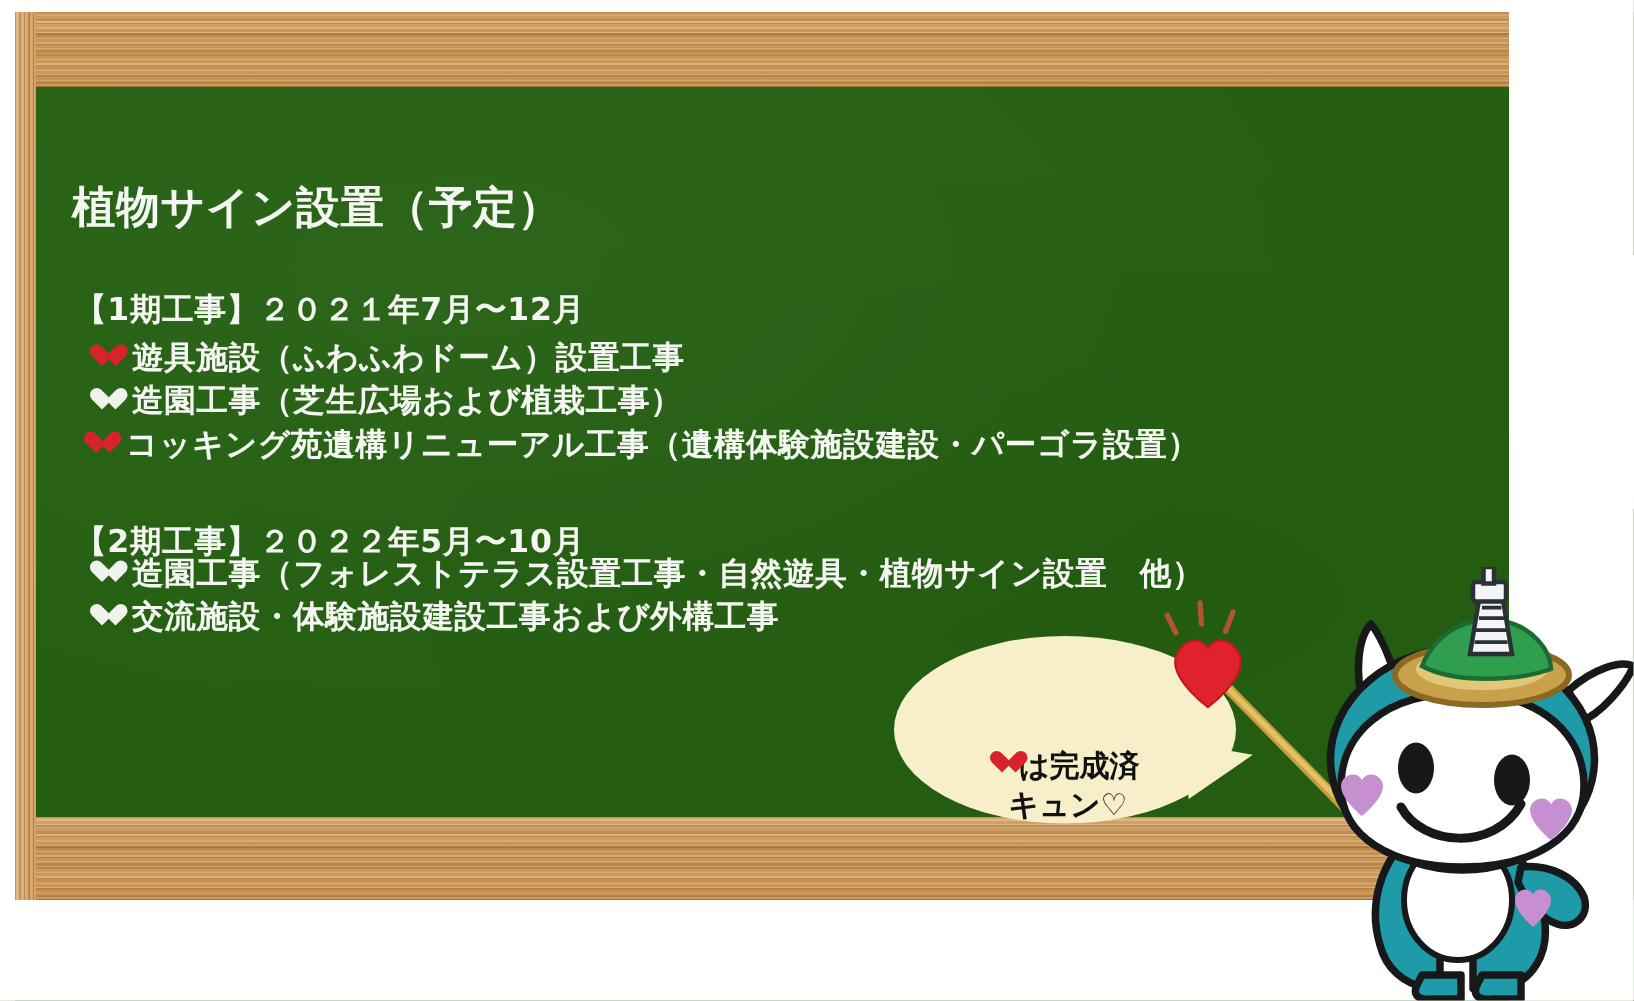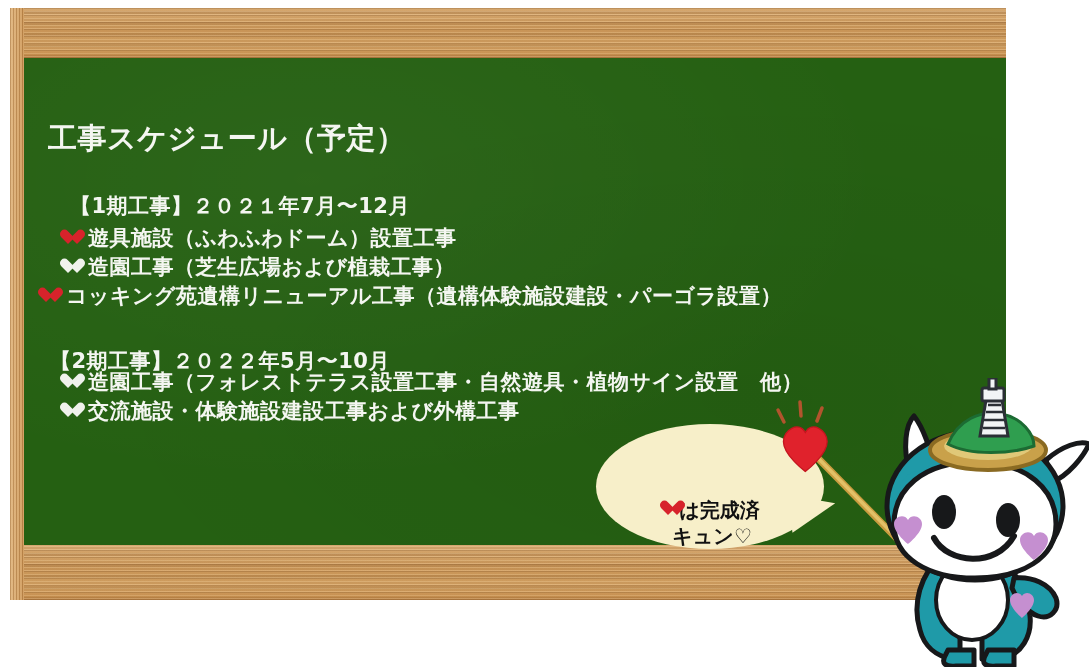--- a/index.html
+++ b/index.html
@@ -56,30 +56,30 @@
     white-space:nowrap;
     letter-spacing:.5px;
   }
   #page-title{
     position:absolute;left:38px;top:65px;
     font-size:29px;line-height:34px;
   }
   .phase-head{
     position:absolute;font-size:21px;line-height:25px;left:40px;
   }
-  #phase1-head{top:138px;margin-left:20px;}
+  #phase1-head{top:138px;}
   #phase2-head{top:293px;}
 
   .task-row{
     position:absolute;left:50px;display:flex;align-items:center;gap:11px;
     font-size:21px;line-height:25px;
   }
   #p1-t0{top:170px;}
   #p1-t1{top:199px;}
-  #p1-t2{top:228px;left:28px;}
+  #p1-t2{top:228px;left:46px;}
   #p2-t0{top:314px;}
   #p2-t1{top:343px;}
 
   .heart{
     width:17px;height:16px;position:relative;flex:0 0 auto;display:inline-block;
     transform:translateY(-1px);
   }
   .heart::before,.heart::after{
     content:"";position:absolute;top:0;width:9px;height:14px;
     border-radius:9px 9px 0 0;background:currentColor;
@@ -127,21 +127,21 @@
 <div id="board-wrap">
 
   <div id="chalkboard"></div>
 
   <div class="wood" id="wood-top"></div>
   <div class="wood" id="wood-bottom"></div>
   <div class="wood" id="wood-left"></div>
 
   <div id="content">
 
-    <div class="chalk" id="page-title">工事スケジュール（予定）</div>
+    <div class="chalk" id="page-title">植物サイン設置（予定）</div>
 
     <div class="chalk phase-head" id="phase1-head">【1期工事】２０２１年7月〜12月</div>
 
     <div class="chalk task-row" id="p1-t0">
       <span class="heart done"></span>
       <span>遊具施設（ふわふわドーム）設置工事</span>
     </div>
     <div class="chalk task-row" id="p1-t1">
       <span class="heart todo"></span>
       <span>造園工事（芝生広場および植栽工事）</span>

